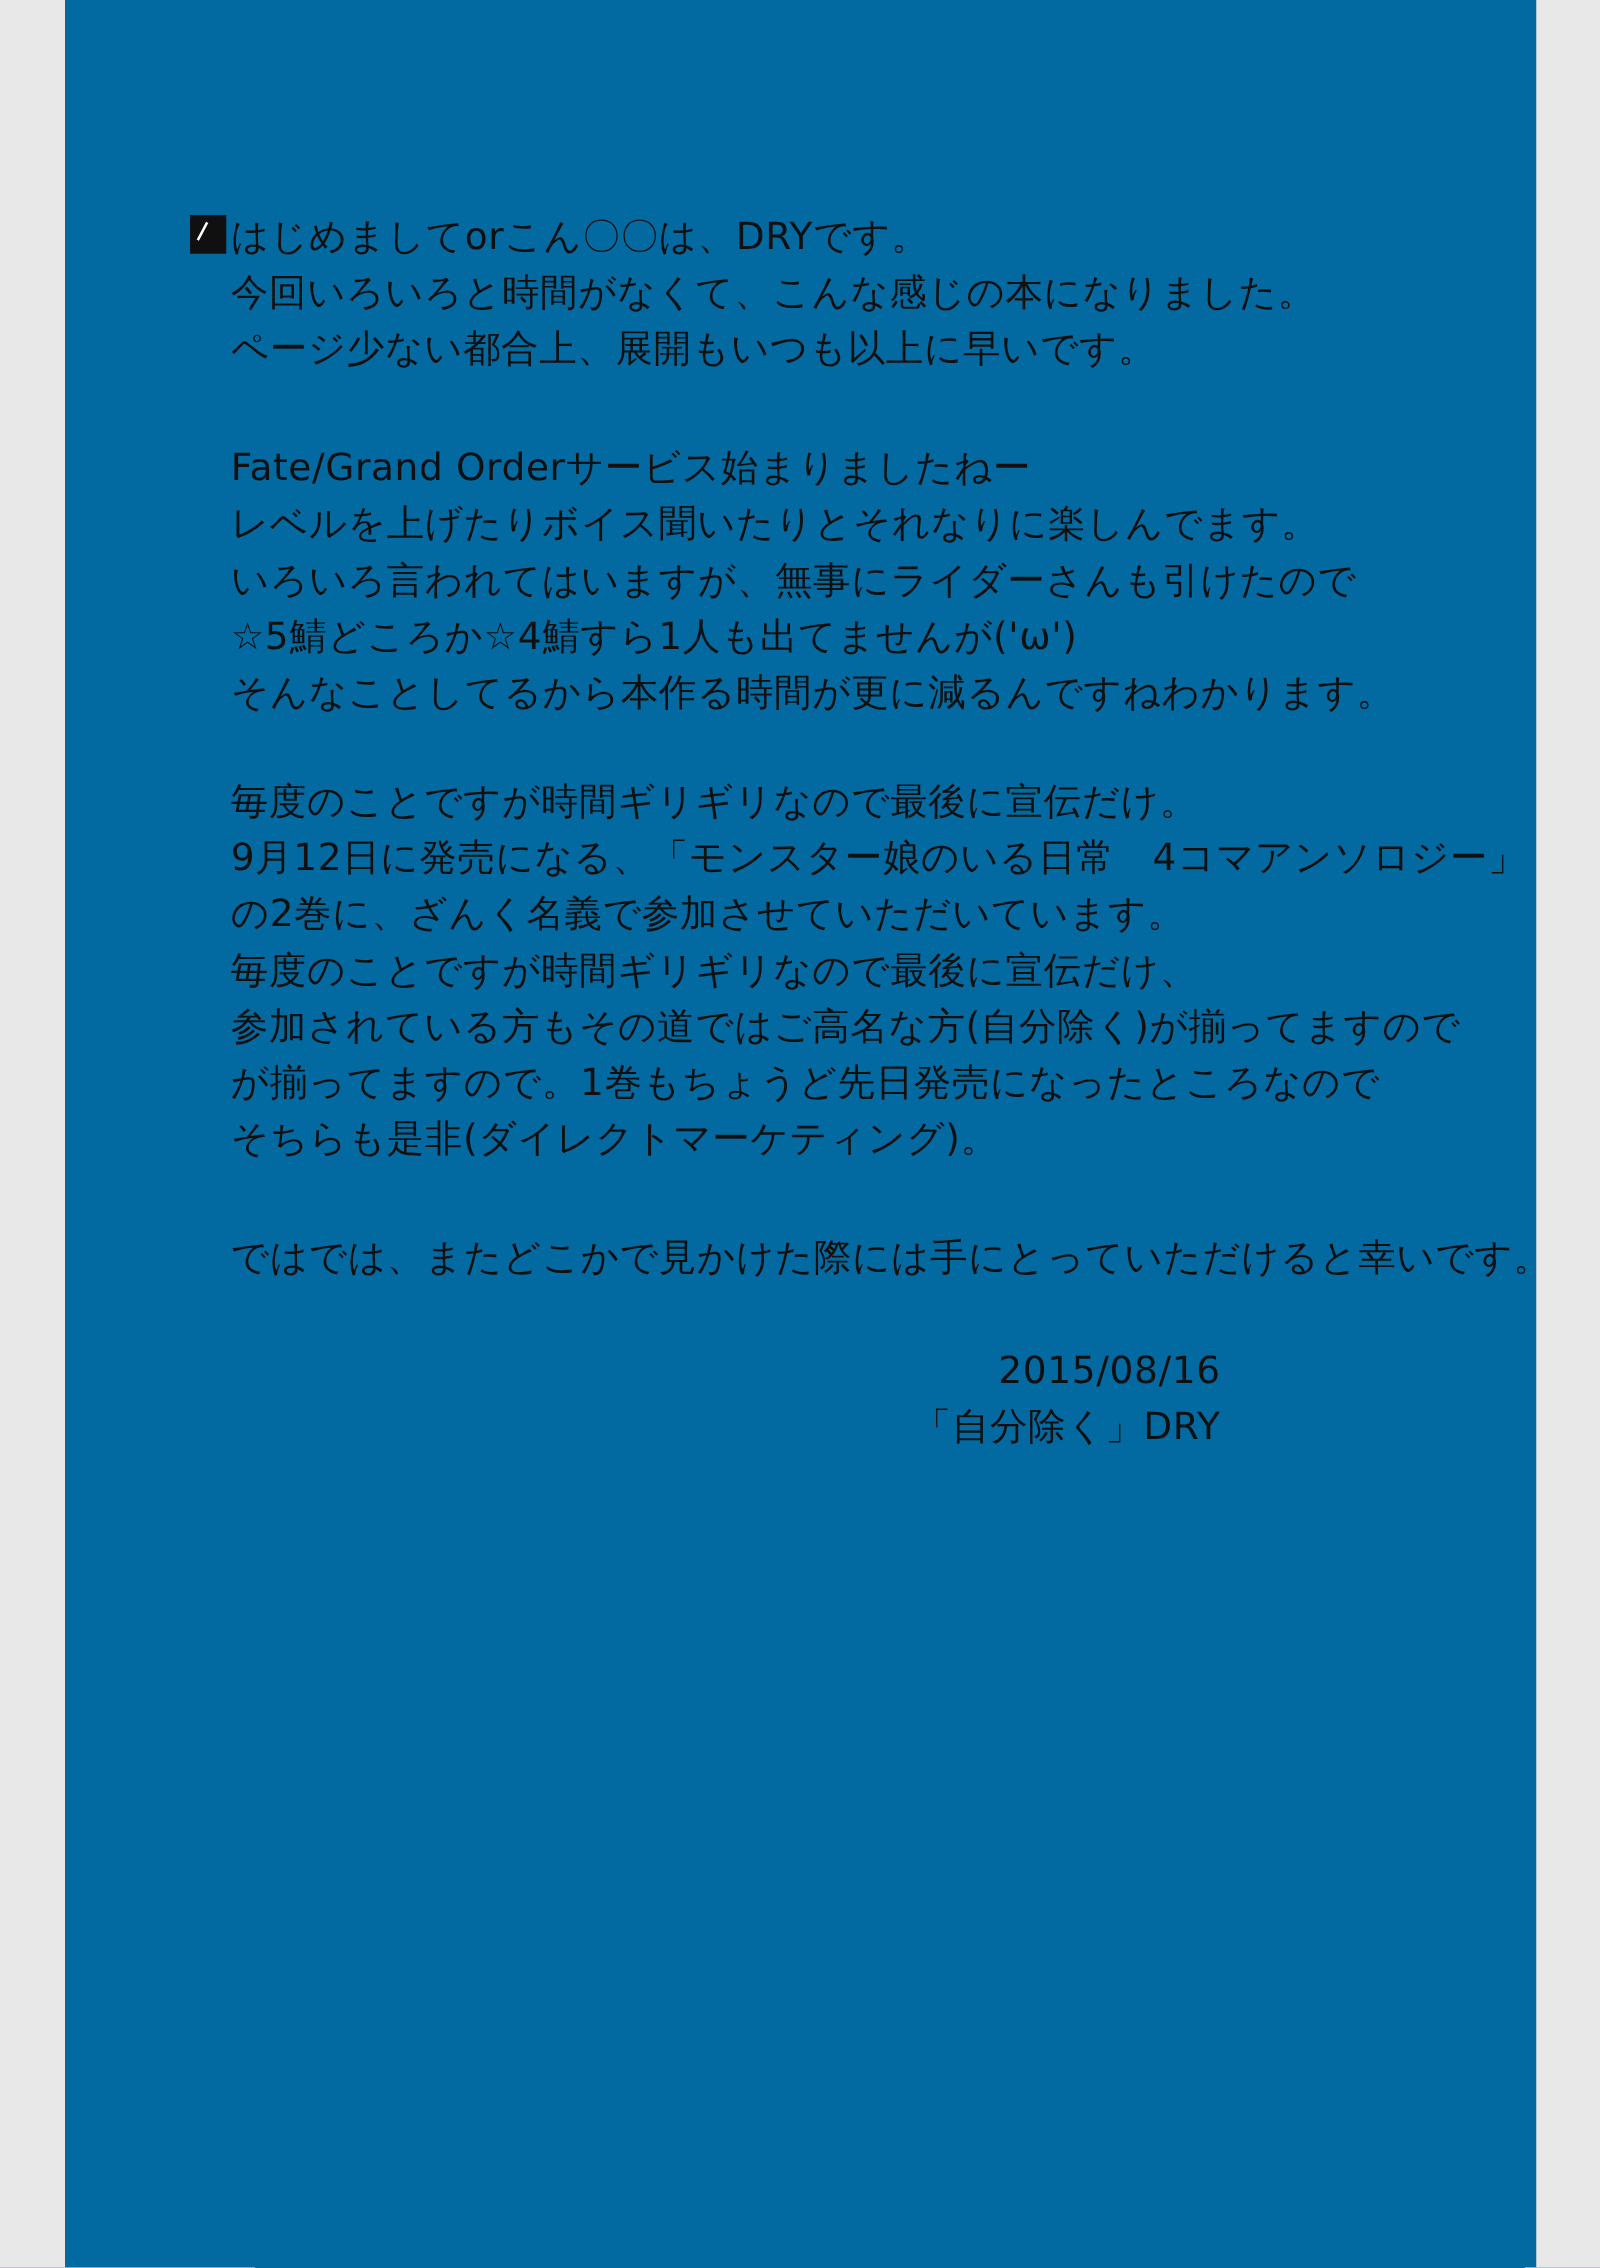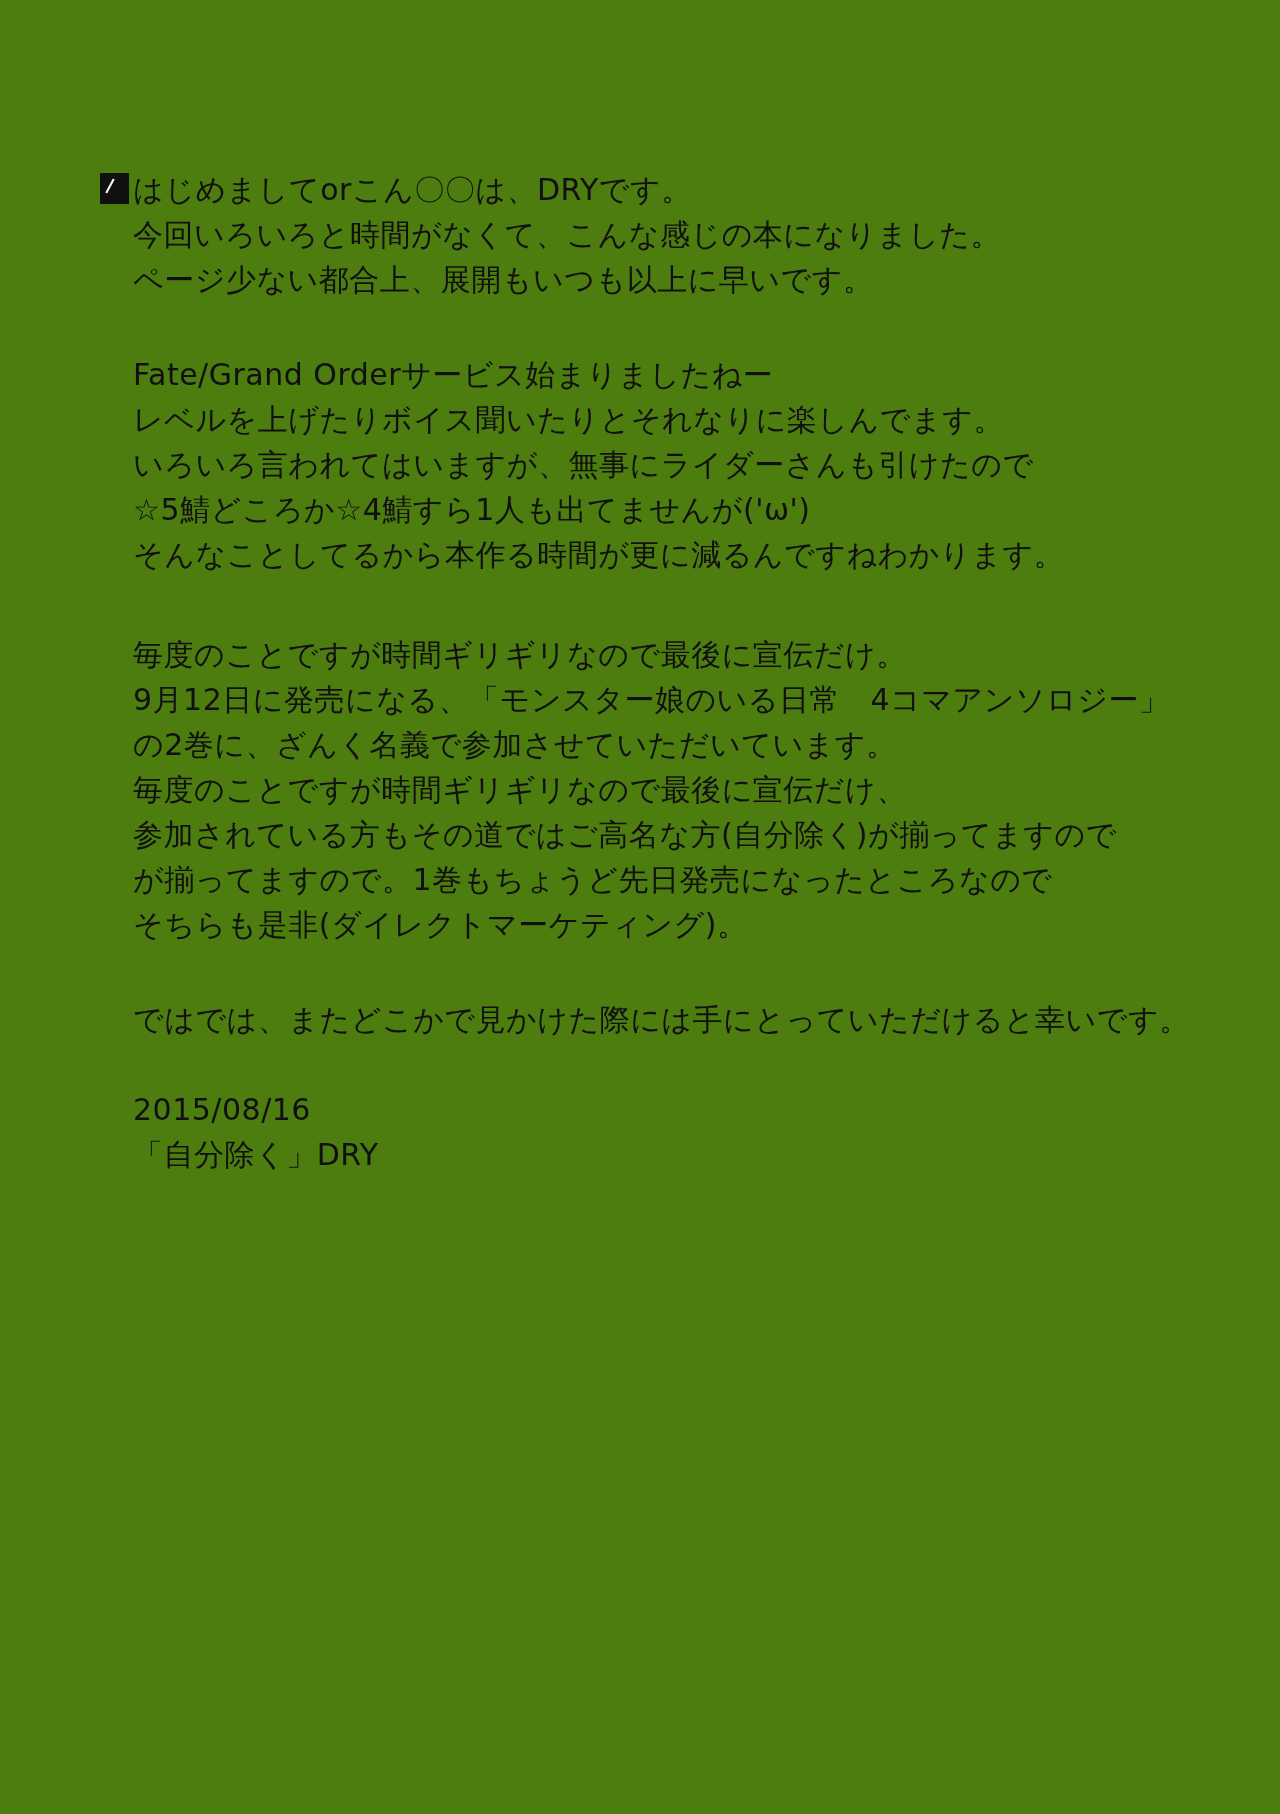--- a/index.html
+++ b/index.html
@@ -1,32 +1,32 @@
 <!DOCTYPE html>
 <html><head>
 <meta charset="utf-8">
 <style>
   html, body { margin: 0; padding: 0; background: #e8e8e8; }
   .page {
-    width: 1280px;
+    width: 1177px;
     height: 1814px;
     margin: 0 auto;
-    background: #4d7c0f;
+    background: #0369a1;
     position: relative;
     font-family: "DejaVu Sans", sans-serif;
     color: #101010;
     overflow: hidden;
   }
   .content {
     padding: 167px 60px 0 133px;
     font-size: 30px;
   }
   .para { margin: 0; padding: 0; }
   .para + .para { margin-top: 50px; }
-  .para.big-gap { margin-top: 55px; }
+  .para.big-gap { margin-top: 42px; }
   .line {
     display: block;
     height: 45px;
     line-height: 45px;
     white-space: pre;
     letter-spacing: 0.5px;
   }
   .first-line { margin-left: -33px; }
   .bullet {
     display: inline-block;
@@ -46,21 +46,21 @@
     height: 16px;
     background: #ffffff;
     transform: rotate(28deg);
   }
   .struck {
     text-decoration: line-through;
     text-decoration-thickness: 4px;
   }
   .signature {
     margin-top: 45px;
-    text-align: left;
+    text-align: right;
     padding-right: 192px;
   }
 </style>
 </head>
 <body>
 
 <div class="page">
   <div class="content">
 
     <div class="para">

